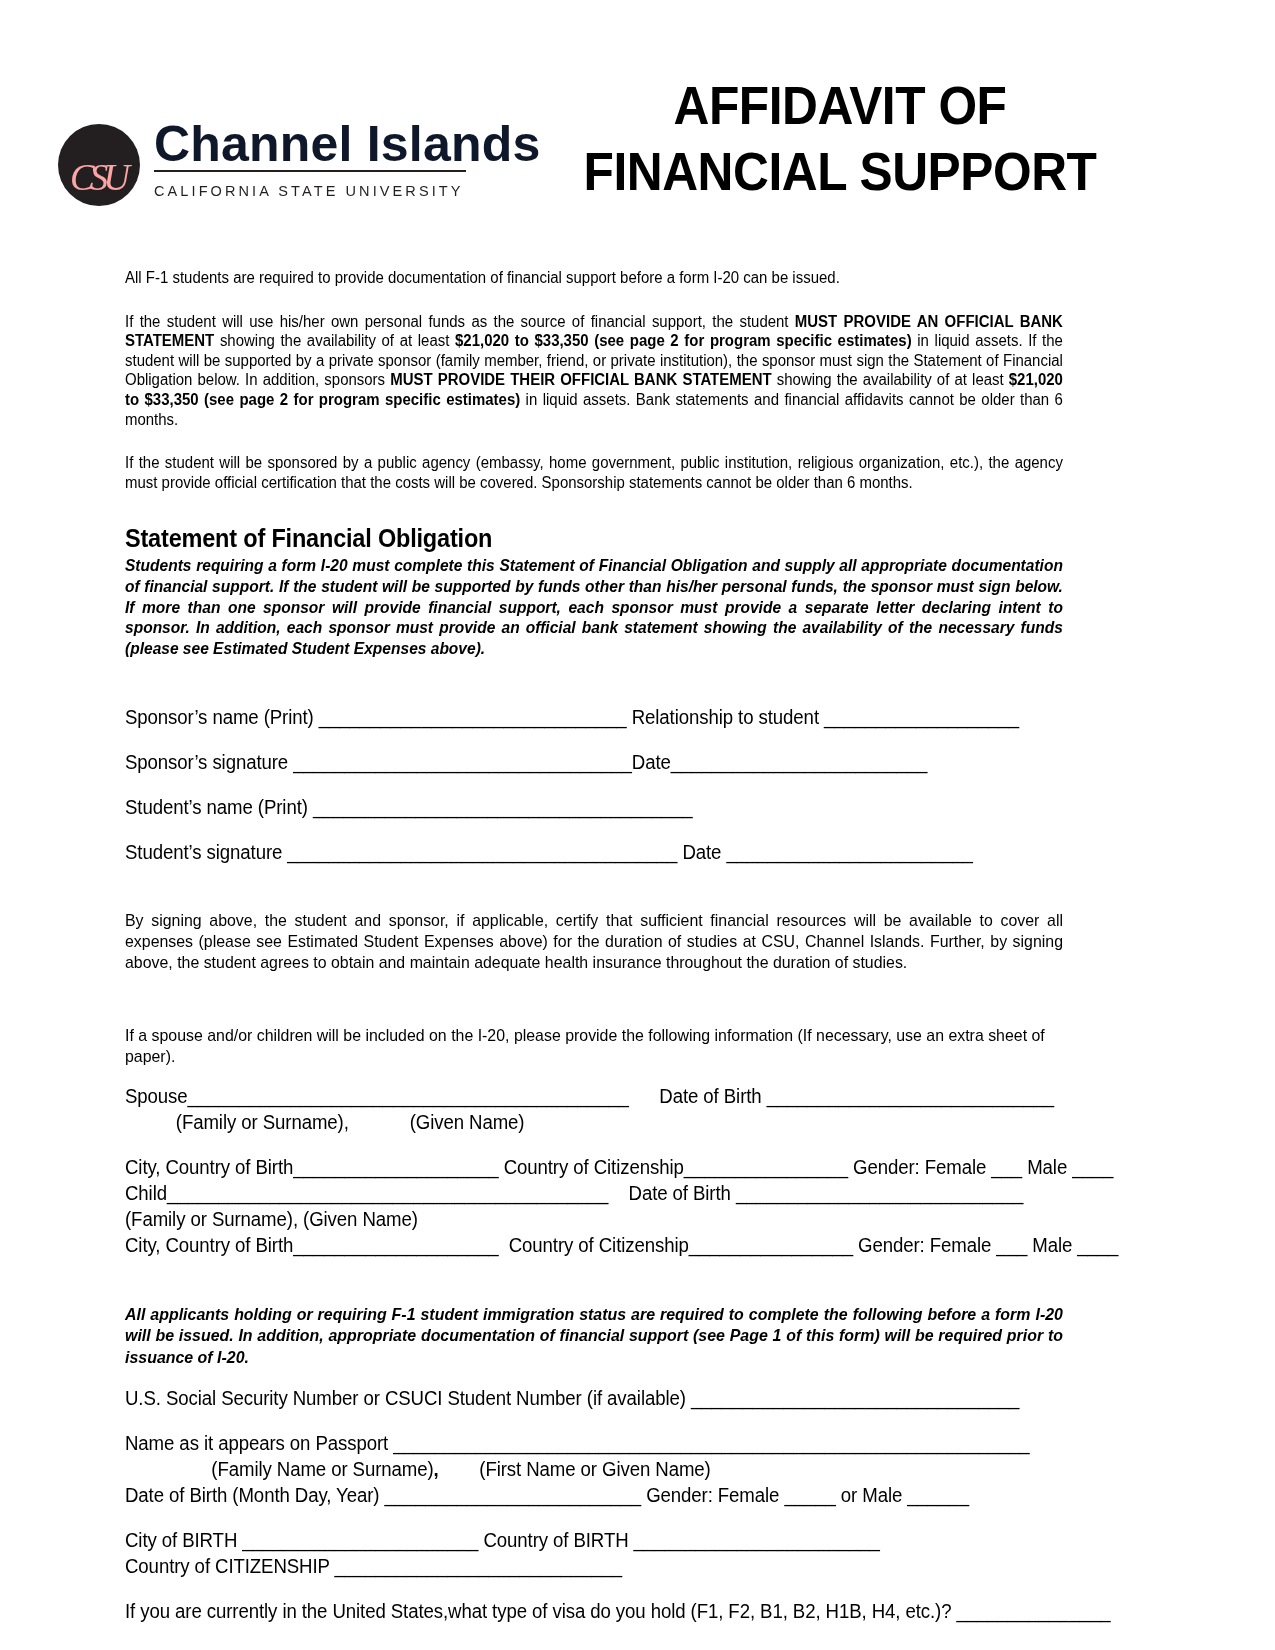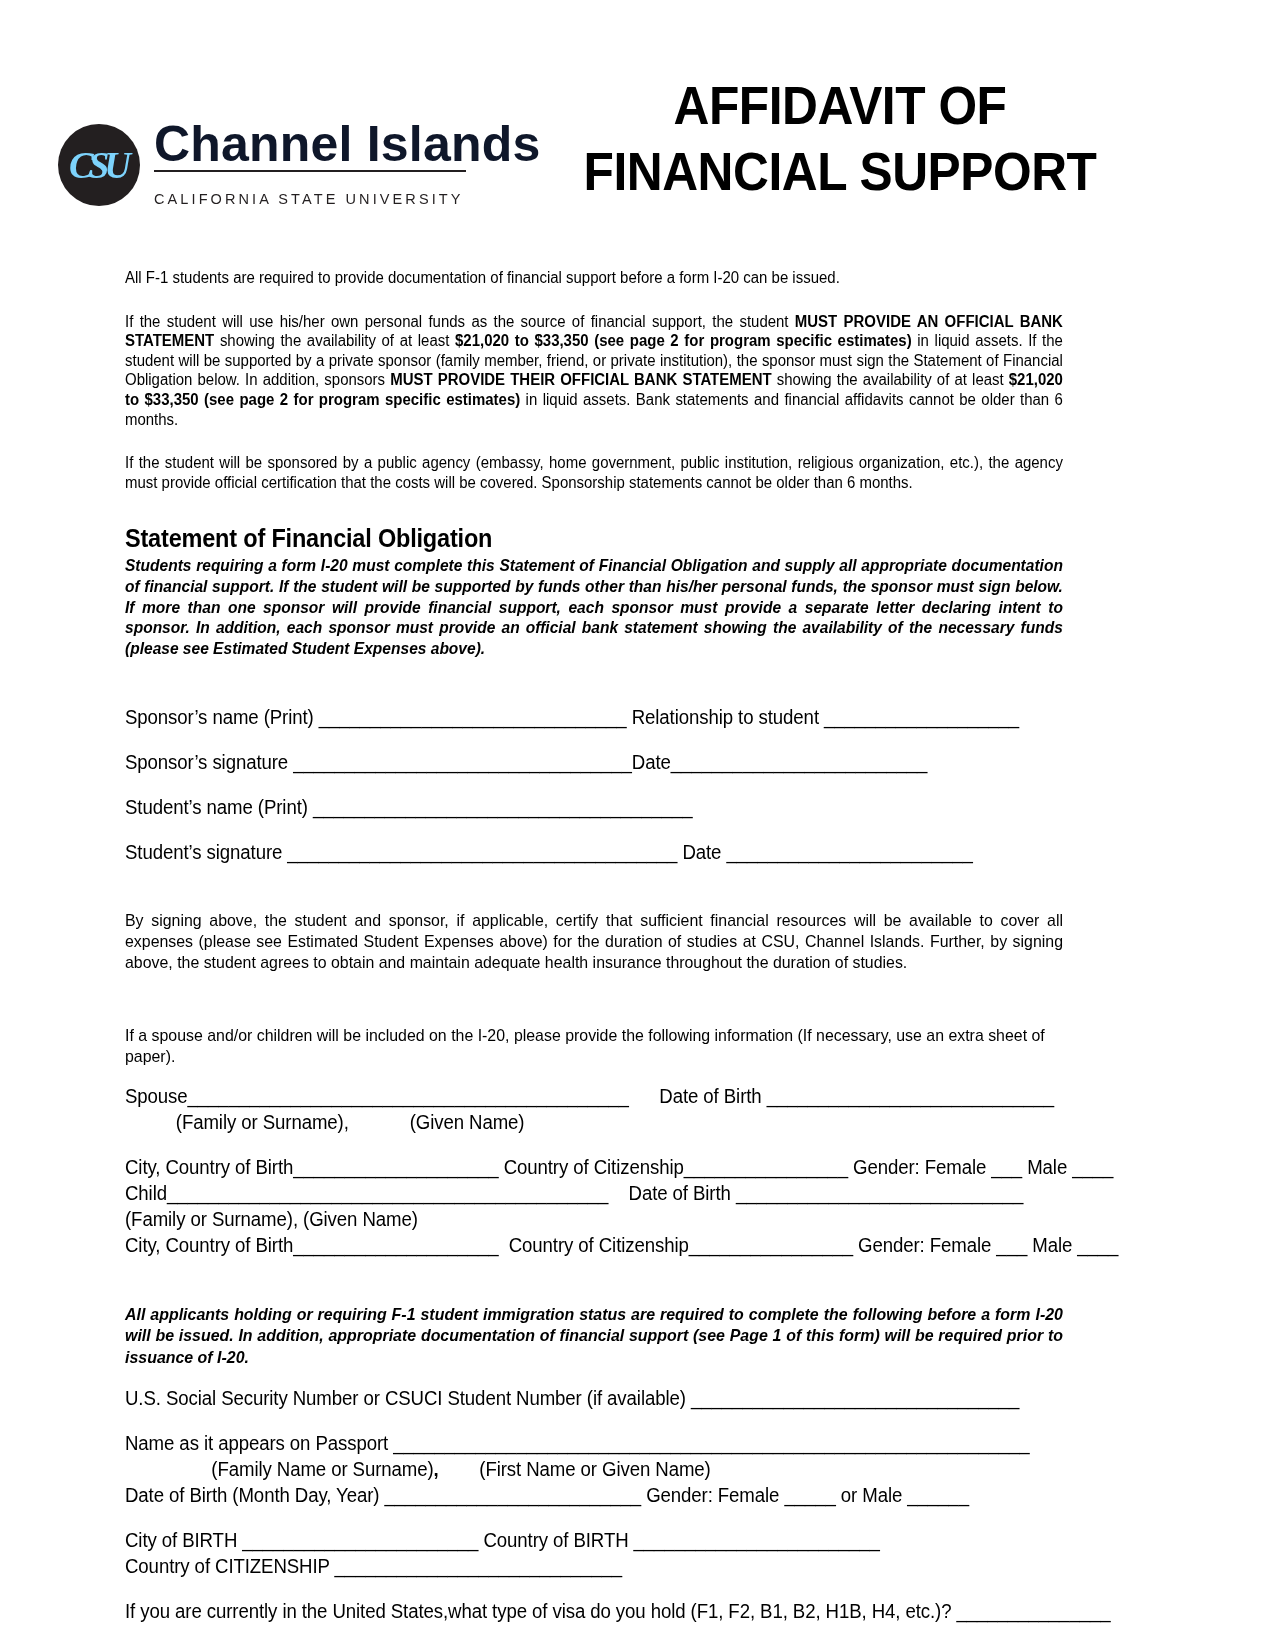--- a/index.html
+++ b/index.html
@@ -38,30 +38,30 @@
     top: 4px;
     width: 82px;
     height: 82px;
     border-radius: 50%;
     background: #231f20;
     overflow: hidden;
   }
   .logo-mark .csu-text {
     position: absolute;
     left: 0;
-    top: 0;
+    top: 12px;
     width: 82px;
     height: 82px;
     display: flex;
     align-items: center;
     justify-content: center;
-    color: #7dd3fc;
+    color: #fca5a5;
     font-family: "Liberation Serif", serif;
     font-style: italic;
-    font-weight: bold;
+    font-weight: normal;
     font-size: 37px;
     letter-spacing: -5px;
     text-indent: -3px;
   }
   .logo-words {
     position: absolute;
     left: 96px;
     top: 0px;
     width: 320px;
   }
@@ -74,21 +74,21 @@
     color: #0f172a;
     white-space: nowrap;
   }
   .logo-rule {
     margin-top: 2px;
     width: 312px;
     height: 2px;
     background: #231f20;
   }
   .logo-sub {
-    margin-top: 19px;
+    margin-top: 11px;
     font-family: "Liberation Sans", sans-serif;
     font-size: 14.5px;
     letter-spacing: 3.1px;
     color: #231f20;
     white-space: nowrap;
   }
 
   .doc-title {
     position: absolute;
     left: 470px;

